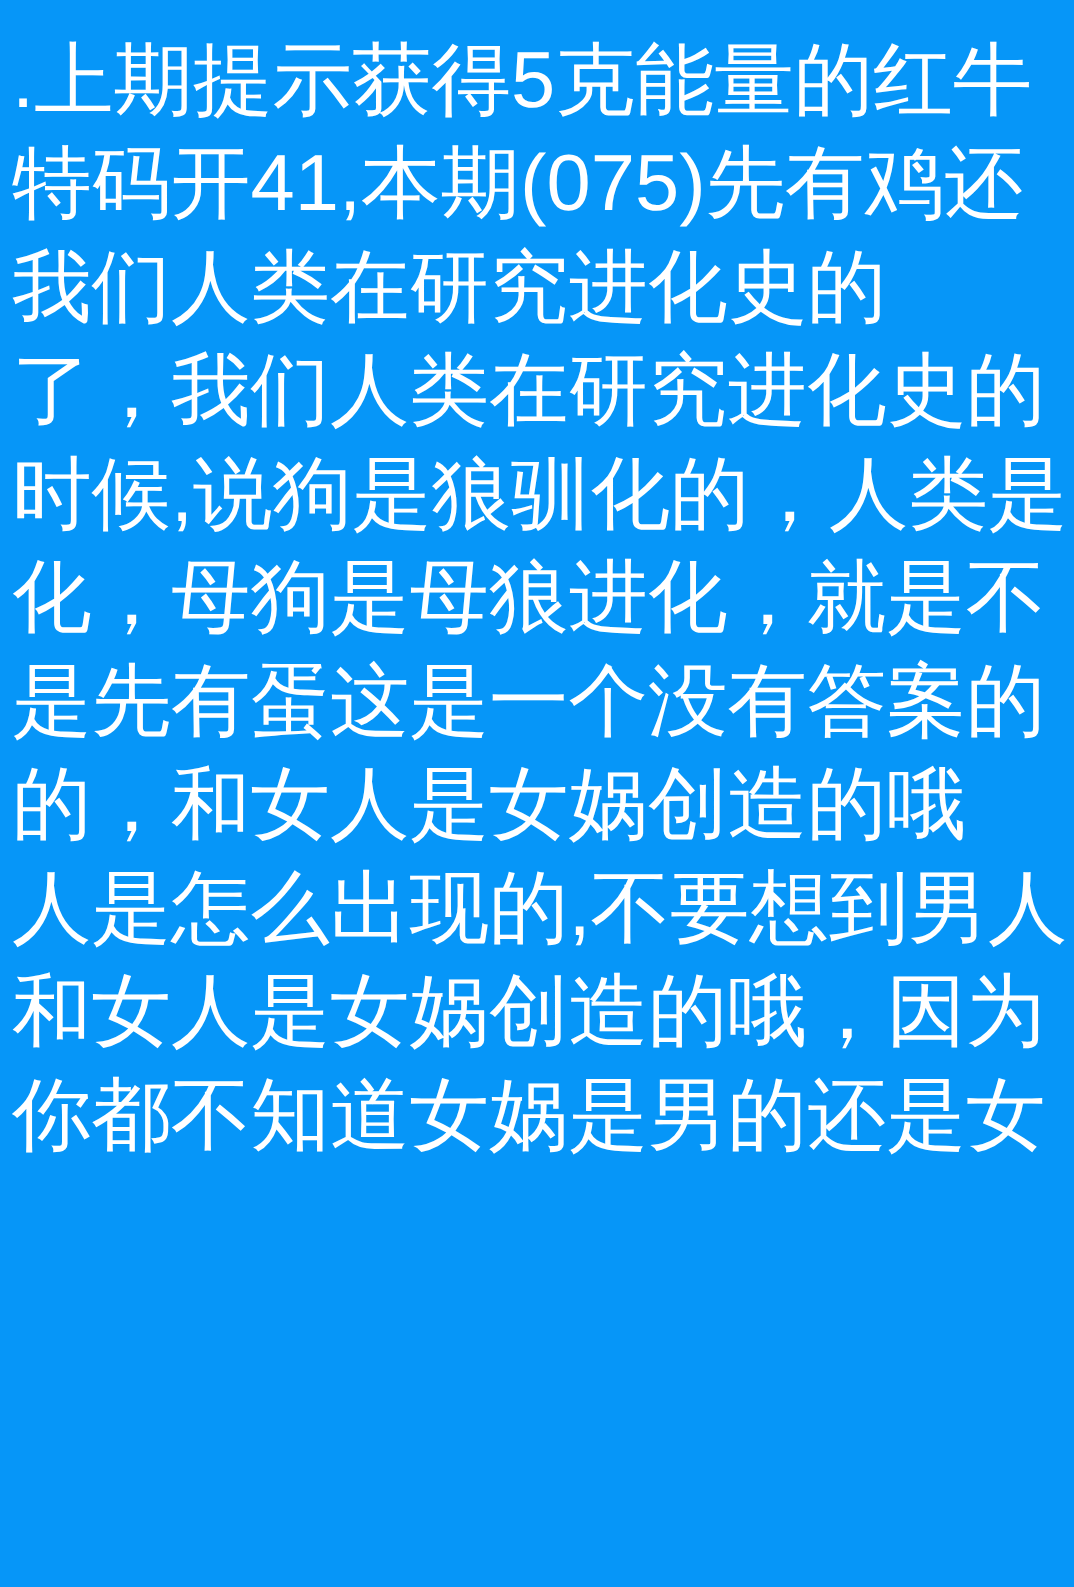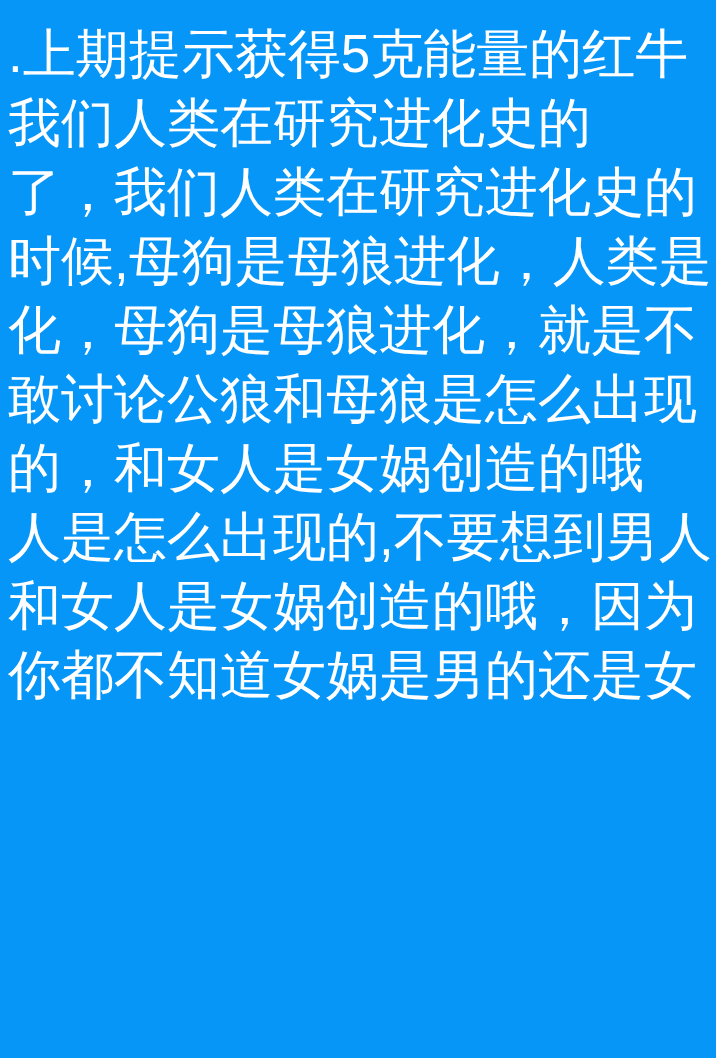--- a/index.html
+++ b/index.html
@@ -30,23 +30,24 @@
     white-space: nowrap;
     letter-spacing: 0px;
   }
 </style>
 </head>
 <body>
 
 <div class="page">
   <div class="text-block">
     <div class="line">.上期提示获得5克能量的红牛</div>
+    <div class="line">特码开41,本期(075)先有鸡还</div>
     <div class="line">我们人类在研究进化史的</div>
     <div class="line">了，我们人类在研究进化史的</div>
-    <div class="line">时候,母狗是母狼进化，人类是</div>
+    <div class="line">时候,说狗是狼驯化的，人类是</div>
     <div class="line">化，母狗是母狼进化，就是不</div>
-    <div class="line">敢讨论公狼和母狼是怎么出现</div>
+    <div class="line">是先有蛋这是一个没有答案的</div>
     <div class="line">的，和女人是女娲创造的哦</div>
     <div class="line">人是怎么出现的,不要想到男人</div>
     <div class="line">和女人是女娲创造的哦，因为</div>
     <div class="line">你都不知道女娲是男的还是女</div>
   </div>
 </div>
 
 </body></html>

